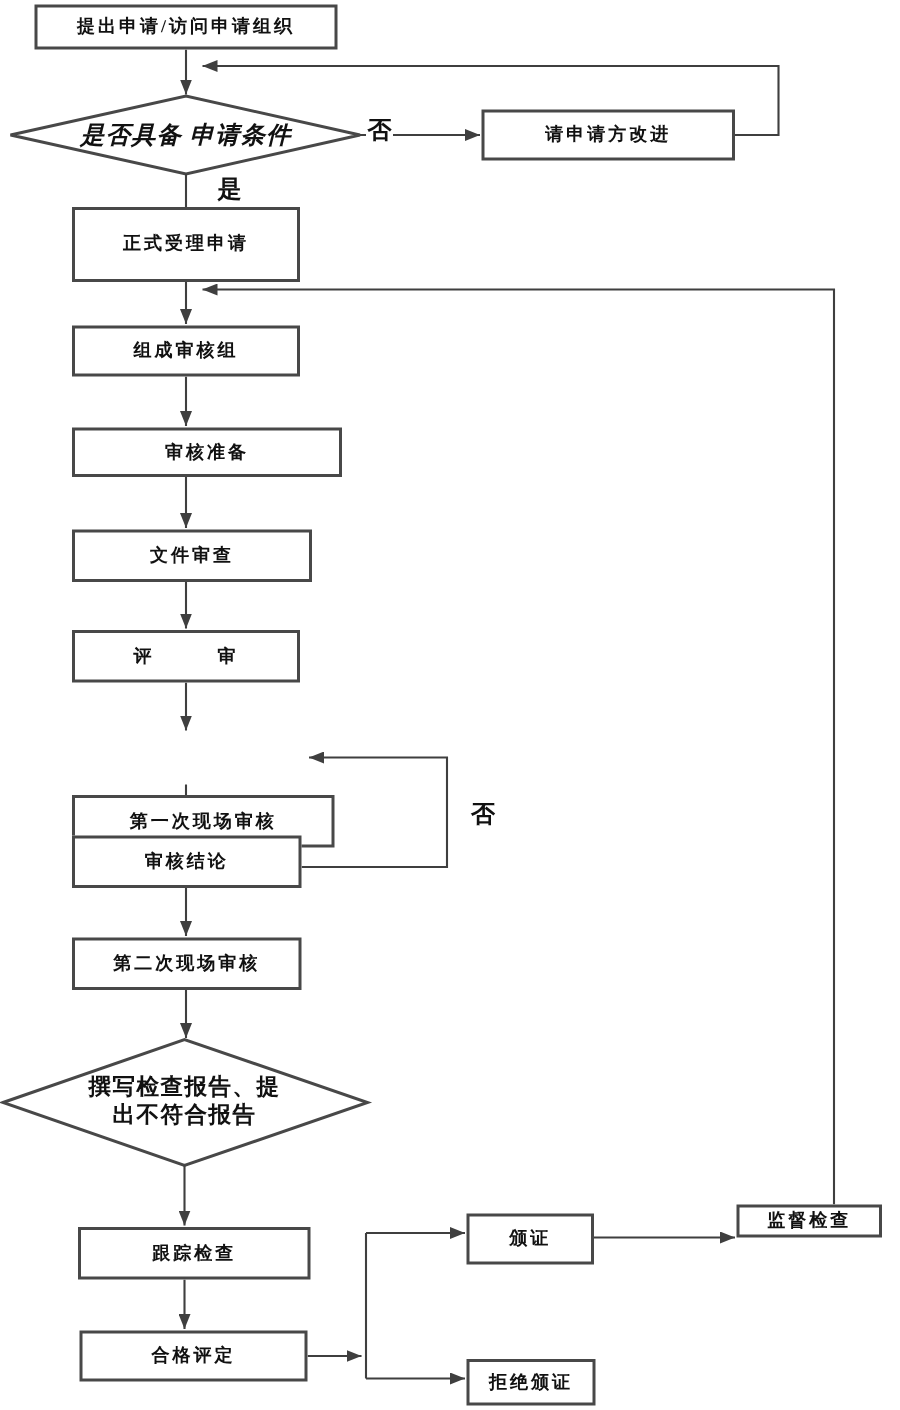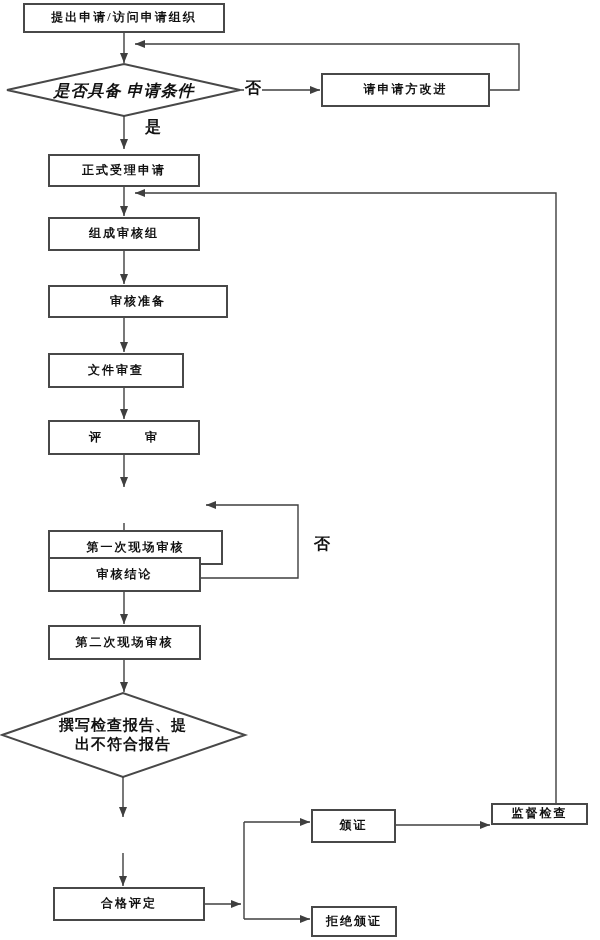--- a/index.html
+++ b/index.html
@@ -96,36 +96,37 @@
     <path class="edge" d="M244,822 L244,919"></path>
     <path class="edge" d="M244,822 L310,822" marker-end="url(#arrhead)"></path>
     <path class="edge" d="M244,919 L310,919" marker-end="url(#arrhead)"></path>
     <path class="edge" d="M396,825 L490,825" marker-end="url(#arrhead)"></path>
   </svg>
 
   <div class="node" style="left:23px;top:3px;width:202px;height:30px;">提出申请/访问申请组织</div>
 
   <div class="node" style="left:321px;top:73px;width:169px;height:34px;">请申请方改进</div>
 
-  <div class="node" style="left:48px;top:154px;width:152px;height:33px;">正式受理申请</div>
+  <div class="node" style="left:48px;top:138px;width:152px;height:50px;">正式受理申请</div>
 
   <div class="node" style="left:48px;top:217px;width:152px;height:34px;">组成审核组</div>
 
   <div class="node" style="left:48px;top:285px;width:180px;height:33px;">审核准备</div>
 
-  <div class="node" style="left:48px;top:353px;width:136px;height:35px;">文件审查</div>
+  <div class="node" style="left:48px;top:353px;width:160px;height:35px;">文件审查</div>
 
   <div class="node" style="left:48px;top:420px;width:152px;height:35px;">评　　　审</div>
 
   <div class="node" style="left:48px;top:488px;width:175px;height:35px;margin-top:42px;">第一次现场审核</div>
 
   <div class="node" style="left:48px;top:557px;width:153px;height:35px;">审核结论</div>
 
   <div class="node" style="left:48px;top:625px;width:153px;height:35px;">第二次现场审核</div>
 
+  <div class="node" style="left:52px;top:818px;width:155px;height:35px;">跟踪检查</div>
 
   <div class="node" style="left:53px;top:887px;width:152px;height:34px;">合格评定</div>
 
   <div class="node" style="left:311px;top:809px;width:85px;height:34px;">颁证</div>
 
   <div class="node" style="left:311px;top:906px;width:86px;height:31px;">拒绝颁证</div>
 
   <div class="node" style="left:491px;top:803px;width:97px;height:22px;">监督检查</div>
 
   <div class="diamond-label" style="left:24px;top:80px;width:200px;height:20px;font-size:16px;font-style:italic;">是否具备 申请条件</div>

